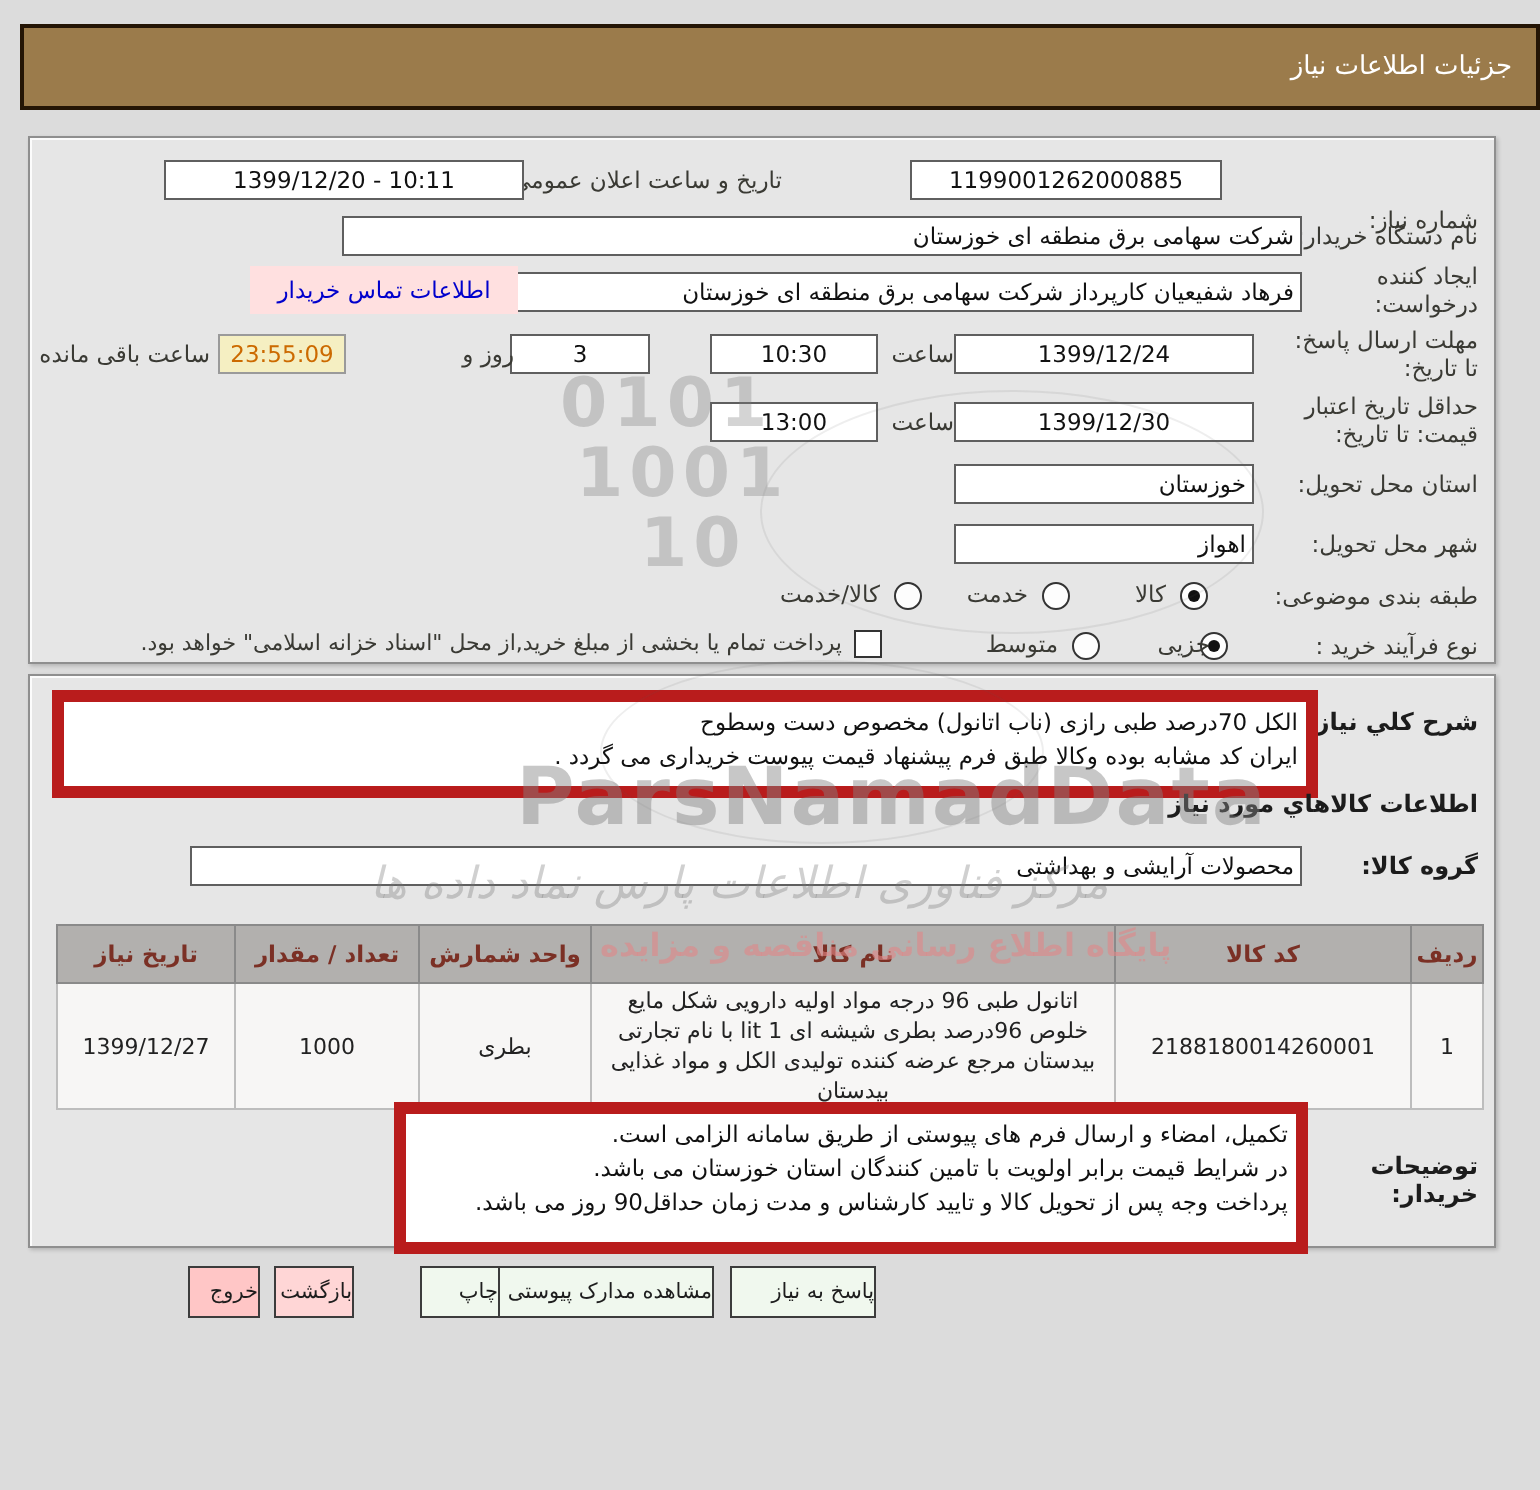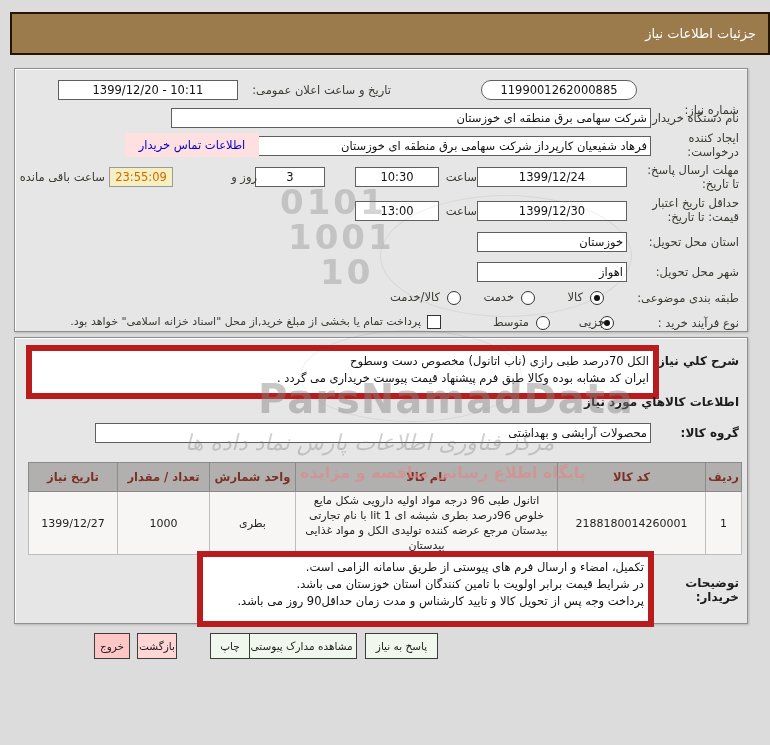--- a/index.html
+++ b/index.html
@@ -10,40 +10,40 @@
     border:2px solid #241505;color:#fff;font-size:13px;line-height:39px;padding-right:12px;box-sizing:content-box;}
   
   .panel{position:absolute;left:14px;width:732px;background:#e6e6e6;border:1px solid #8f8f8f;
     box-shadow:inset 1px 1px 0 rgba(255,255,255,.85),1px 1px 2px rgba(0,0,0,.18);}
   #panel1{top:68px;height:262px;}
   #panel2{top:337px;height:285px;}
   .lbl{position:absolute;color:#3a3a34;font-size:11.5px;white-space:pre-line;text-align:right;line-height:14px;}
   .blbl{position:absolute;color:#1c1c1c;font-size:12px;font-weight:bold;white-space:pre-line;text-align:right;}
   .inp{position:absolute;background:#fff;border:1px solid #5f5f5f;height:18px;line-height:18px;
     font-size:11.5px;color:#111;padding:0 3px;overflow:hidden;white-space:nowrap;}
-  .center{text-align:center;}
+  .center{text-align:center;margin-left:24px;}
   .ltr{direction:ltr;}
   .countdown{position:absolute;background:#f5efc2;border:1px solid #9a9a9a;height:18px;line-height:18px;
     font-size:11.5px;color:#cc6a00;text-align:center;}
   .contact{position:absolute;background:#ffe0e0;color:#0000cc;height:24px;line-height:24px;
     text-align:center;font-size:11.5px;margin-left:24px;}
   .radio{position:absolute;width:12px;height:12px;border:1px solid #333;border-radius:50%;background:#fdfdfd;}
   .radio.sel::after{content:"";position:absolute;left:2.5px;top:2.5px;width:6px;height:6px;border-radius:50%;background:#111;}
   .chk{position:absolute;width:12px;height:12px;border:1px solid #333;background:#fff;}
   .txt{position:absolute;color:#3a3a34;font-size:11.5px;white-space:nowrap;}
   
   .bigbox{position:absolute;background:#fff;border:6px solid #b91c1c;font-size:11.5px;color:#111;
     white-space:pre-line;line-height:17px;padding:2px 4px;text-align:right;overflow:hidden;}
   
   .gtable{position:absolute;right:5px;top:124px;width:713px;border:1px solid #6e6e6e;border-collapse:collapse;
     background:#f7f6f5;table-layout:fixed;}
   .gtable th{background:#b2b0ae;color:#7b3025;font-size:11.5px;font-weight:bold;border:1px solid #8a8a8a;height:28px;padding:0 2px;}
   .gtable td{border:1px solid #bdbdbd;font-size:11px;color:#222;text-align:center;height:58px;padding:1px 3px;line-height:15px;}
   
-  .btn{position:absolute;top:633px;height:24px;line-height:24px;text-align:center;font-size:10.5px;
+  .btn{position:absolute;top:633px;height:24px;line-height:24px;font-size:10.5px;
     color:#1d1d1d;border:1px solid #3c3c3c;background:#f0f8ee;overflow:hidden;white-space:nowrap;}
   .btn.pink{background:#ffd6d6;}
   .btn.deeppink{background:#ffc6c6;}
   
   .wm{position:absolute;pointer-events:none;z-index:40;}
   .wm-digits{font-size:34px;font-weight:bold;color:rgba(125,125,125,.33);letter-spacing:3px;line-height:34px;direction:ltr;}
   .wm-brand{font-size:40px;font-weight:bold;color:rgba(130,130,130,.45);letter-spacing:1px;direction:ltr;margin-left:48px;}
   .wm-callig{font-size:22px;font-style:italic;color:rgba(120,120,120,.35);white-space:nowrap;}
   .wm-pink{font-size:16px;font-weight:bold;color:rgba(225,135,135,.6);white-space:nowrap;}
   .wm-arc{border:1px solid rgba(90,90,90,.10);border-radius:50%;}
@@ -53,21 +53,21 @@
 
 <div class="stage">
 
   <div class="titlebar">
     <span>جزئیات اطلاعات نیاز</span>
   </div>
 
   <div class="panel" id="panel1">
 
     <div class="lbl" style="right:8px;top:14px;margin-top:20px;">شماره نیاز:</div>
-    <div class="inp center ltr" style="right:110px;top:11px;width:148px;border-radius:10px;">1199001262000885</div>
+    <div class="inp center ltr" style="right:136px;top:11px;width:148px;">1199001262000885</div>
     <div class="lbl" style="right:356px;top:14px;">تاریخ و ساعت اعلان عمومی:</div>
     <div class="inp center ltr" style="left:43px;top:11px;width:172px;">1399/12/20 - 10:11</div>
 
     <div class="lbl" style="right:8px;top:42px;">نام دستگاه خریدار:</div>
     <div class="inp" style="right:96px;left:156px;top:39px;">شرکت سهامی برق منطقه ای خوزستان</div>
 
     <div class="lbl" style="right:8px;top:62px;width:84px;">ایجاد کننده
 درخواست:</div>
     <div class="inp" style="right:96px;top:67px;width:406px;">فرهاد شفیعیان کارپرداز شرکت سهامی برق منطقه ای خوزستان</div>
     <div class="contact" style="left:86px;top:64px;width:134px;">اطلاعات تماس خریدار</div>

